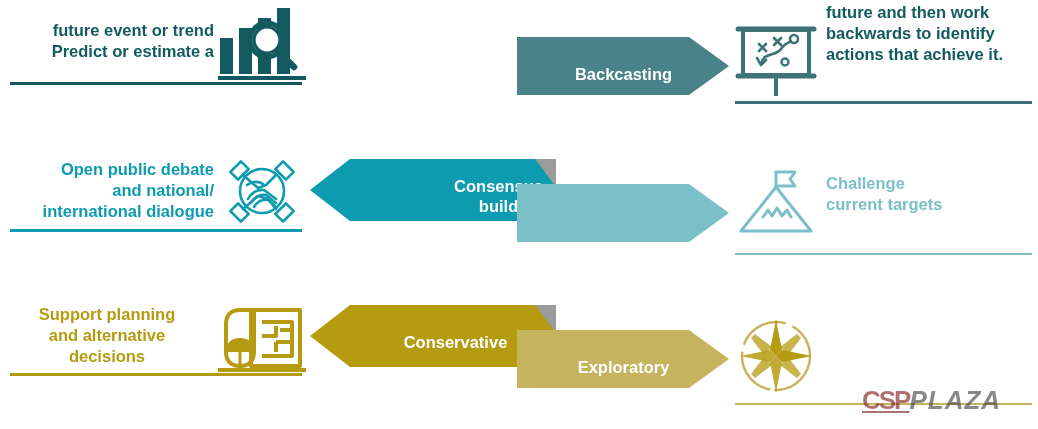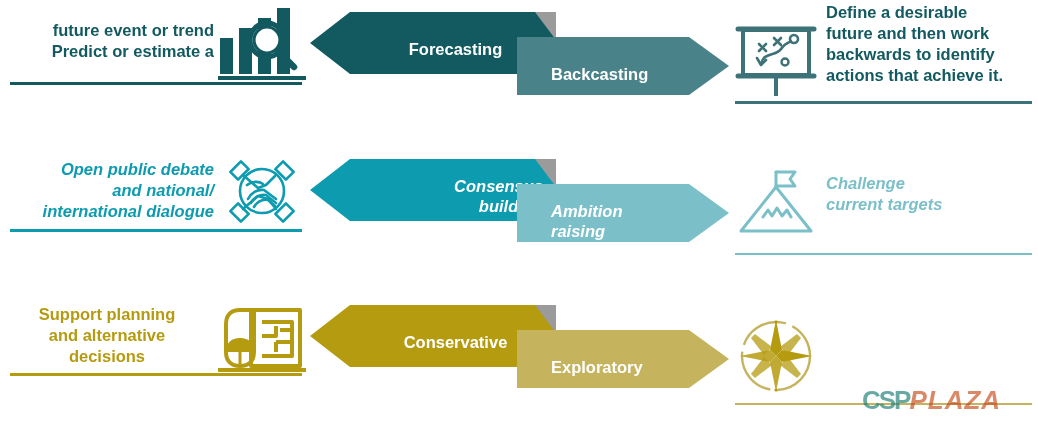--- a/index.html
+++ b/index.html
@@ -1,20 +1,20 @@
 <!DOCTYPE html>
 <html><head>
 <meta charset="utf-8">
 <style>
   html,body{margin:0;padding:0;background:#ffffff;}
   body{width:1038px;height:429px;position:relative;overflow:hidden;
        font-family:"Liberation Sans","DejaVu Sans",sans-serif;}
   .row{position:absolute;left:0;width:1038px;height:143px;}
   #row-0{top:0;}
-  #row-1{top:143px;font-style:italic;}
+  #row-1{top:143px;}
   #row-2{top:286px;}
 
   
   .left-text{position:absolute;left:0;width:214px;top:20px;
              text-align:right;font-weight:bold;font-size:16.5px;line-height:21px;}
   .left-icon{position:absolute;left:218px;top:6px;width:88px;height:76px;}
   .left-rule{position:absolute;left:10px;top:82px;width:292px;height:3px;}
 
   
   .right-icon{position:absolute;left:733px;top:18px;width:86px;height:80px;}
@@ -24,29 +24,29 @@
 
   
   .arrow-wrap{position:absolute;}
   .arrow-wrap svg{display:block;}
   .arrow-label{position:absolute;color:#ffffff;font-weight:bold;font-size:16.5px;
                line-height:20px;}
 
   .a-left{left:310px;top:12px;}
   .a-left .arrow-label{left:58px;top:27px;width:175px;text-align:center;}
   .a-right{left:517px;top:37px;}
-  .a-right .arrow-label{left:34px;top:27px;width:145px;text-align:left;}
+  .a-right .arrow-label{left:34px;top:27px;width:145px;text-align:center;}
 
   
   .lbl-2line{top:17px !important;}
 
   .wm{position:absolute;left:862px;top:385px;font-style:italic;font-weight:bold;
       font-size:26px;letter-spacing:1px;opacity:.62;pointer-events:none;}
-  .wm .csp{color:#0f766e;font-style:normal;letter-spacing:-2px;}
-  .wm .plaza{color:#c2410c;text-align:right;}
+  .wm .csp{color:#7f1d1d;font-style:normal;letter-spacing:-2px;text-decoration:underline;}
+  .wm .plaza{color:#404040;text-align:right;}
 </style>
 </head>
 <body>
 
 <div class="row" id="row-0">
 
   <div class="left-text" style="color:#125a60;">
     <div>future event or trend</div>
     <div>Predict or estimate a</div>
   </div>
@@ -64,27 +64,20 @@
         <circle cx="49" cy="34" r="13" fill="#ffffff"></circle>
         <circle cx="49" cy="34" r="13" fill="none" stroke="#125a60" stroke-width="3.2"></circle>
         <line x1="60" y1="45" x2="76" y2="61" stroke="#125a60" stroke-width="6.5" stroke-linecap="round"></line>
       </g>
       <rect x="0" y="70" width="88" height="4" fill="#125a60"></rect>
     </svg>
   </div>
 
   <div class="left-rule" style="background:#125a60;"></div>
 
-  <div class="arrow-wrap a-left">
-    <svg width="255" height="62" viewBox="0 0 255 62">
-      <polygon points="246,0 246,62 40,62 0,31 40,0" fill="#125a60"></polygon>
-      <polygon points="246,0 246,28 225,0" fill="#9b9b9b"></polygon>
-    </svg>
-    <div class="arrow-label">Forecasting</div>
-  </div>
 
   <div class="arrow-wrap a-right">
     <svg width="212" height="58" viewBox="0 0 212 58">
       <polygon points="0,0 172,0 212,29 172,58 0,58" fill="#4a8289"></polygon>
     </svg>
     <div class="arrow-label">Backcasting</div>
   </div>
 
   <div class="right-icon">
     <svg viewBox="0 0 86 80" width="86" height="80">
@@ -97,21 +90,20 @@
         <path d="M24 40 L28 47 L33 42" stroke-width="2.6" stroke-linecap="round" stroke-linejoin="round"></path>
         <circle cx="61" cy="21" r="4" stroke-width="2.6"></circle>
         <circle cx="52" cy="44" r="3.5" stroke-width="2.4"></circle>
         <path d="M26 26 l7 7 M33 26 l-7 7" stroke-width="2.6" stroke-linecap="round"></path>
         <path d="M41 20 l7 7 M48 20 l-7 7" stroke-width="2.6" stroke-linecap="round"></path>
       </g>
     </svg>
   </div>
 
   <div class="right-text" style="color:#125a60;">
-    <div>Define a desirable</div>
     <div>future and then work</div>
     <div>backwards to identify</div>
     <div>actions that achieve it.</div>
   </div>
 
   <div class="right-rule" style="background:#3c7278;"></div>
 </div>
 
 <div class="row" id="row-1">
 
@@ -149,24 +141,20 @@
     <div class="arrow-label lbl-2line">
       <div style="text-align:right;">Consensus</div>
       <div style="text-align:right;">building</div>
     </div>
   </div>
 
   <div class="arrow-wrap a-right" style="top:41px;">
     <svg width="212" height="58" viewBox="0 0 212 58">
       <polygon points="0,0 172,0 212,29 172,58 0,58" fill="#7bbfc9"></polygon>
     </svg>
-    <div class="arrow-label lbl-2line">
-      <div>Ambition</div>
-      <div>raising</div>
-    </div>
   </div>
 
   <div class="right-icon" style="top:26px;">
     <svg viewBox="0 0 86 80" width="86" height="80">
       <g stroke="#7bbfc9" fill="none" stroke-width="3" stroke-linejoin="round" stroke-linecap="round">
         <path d="M8 62 L43 18 L78 62 Z"></path>
         <path d="M30 48 L35 41 L39 47 L44 39 L49 47 L54 41 L58 48"></path>
         <line x1="43" y1="18" x2="43" y2="3"></line>
         <path d="M43 3 L62 3 L57 10 L62 17 L43 17"></path>
       </g>

